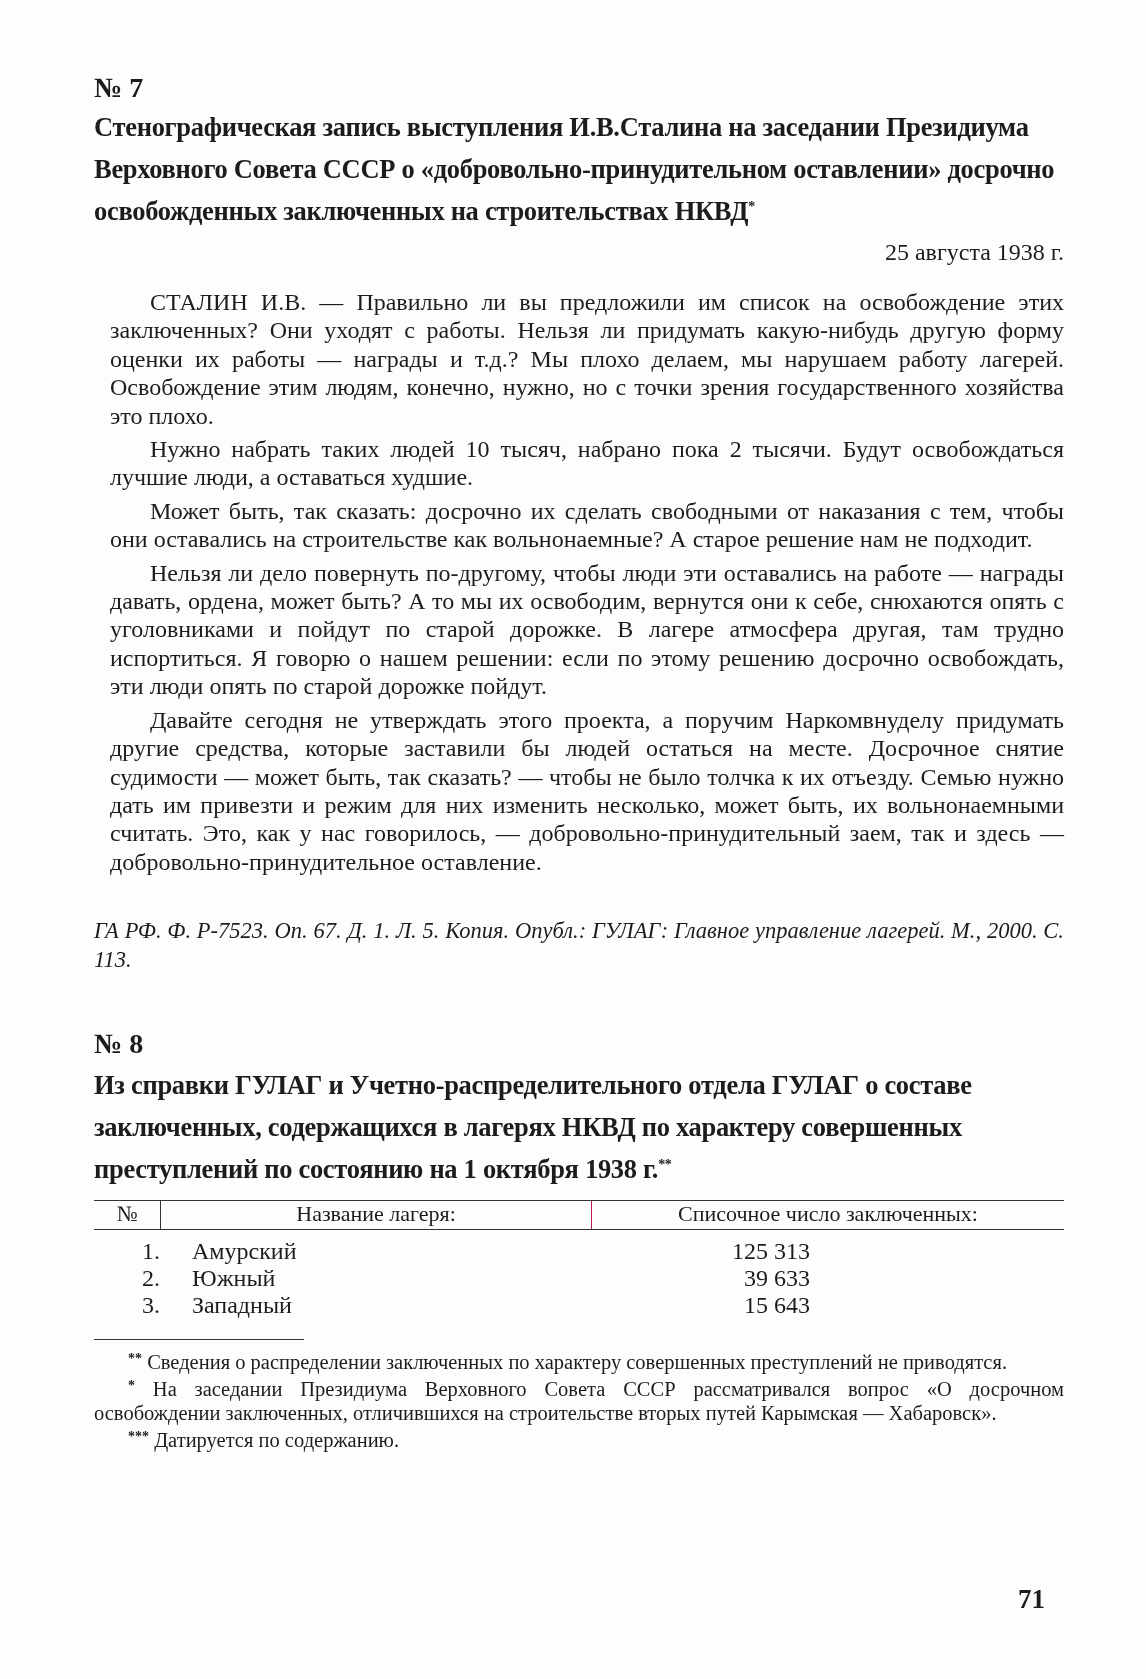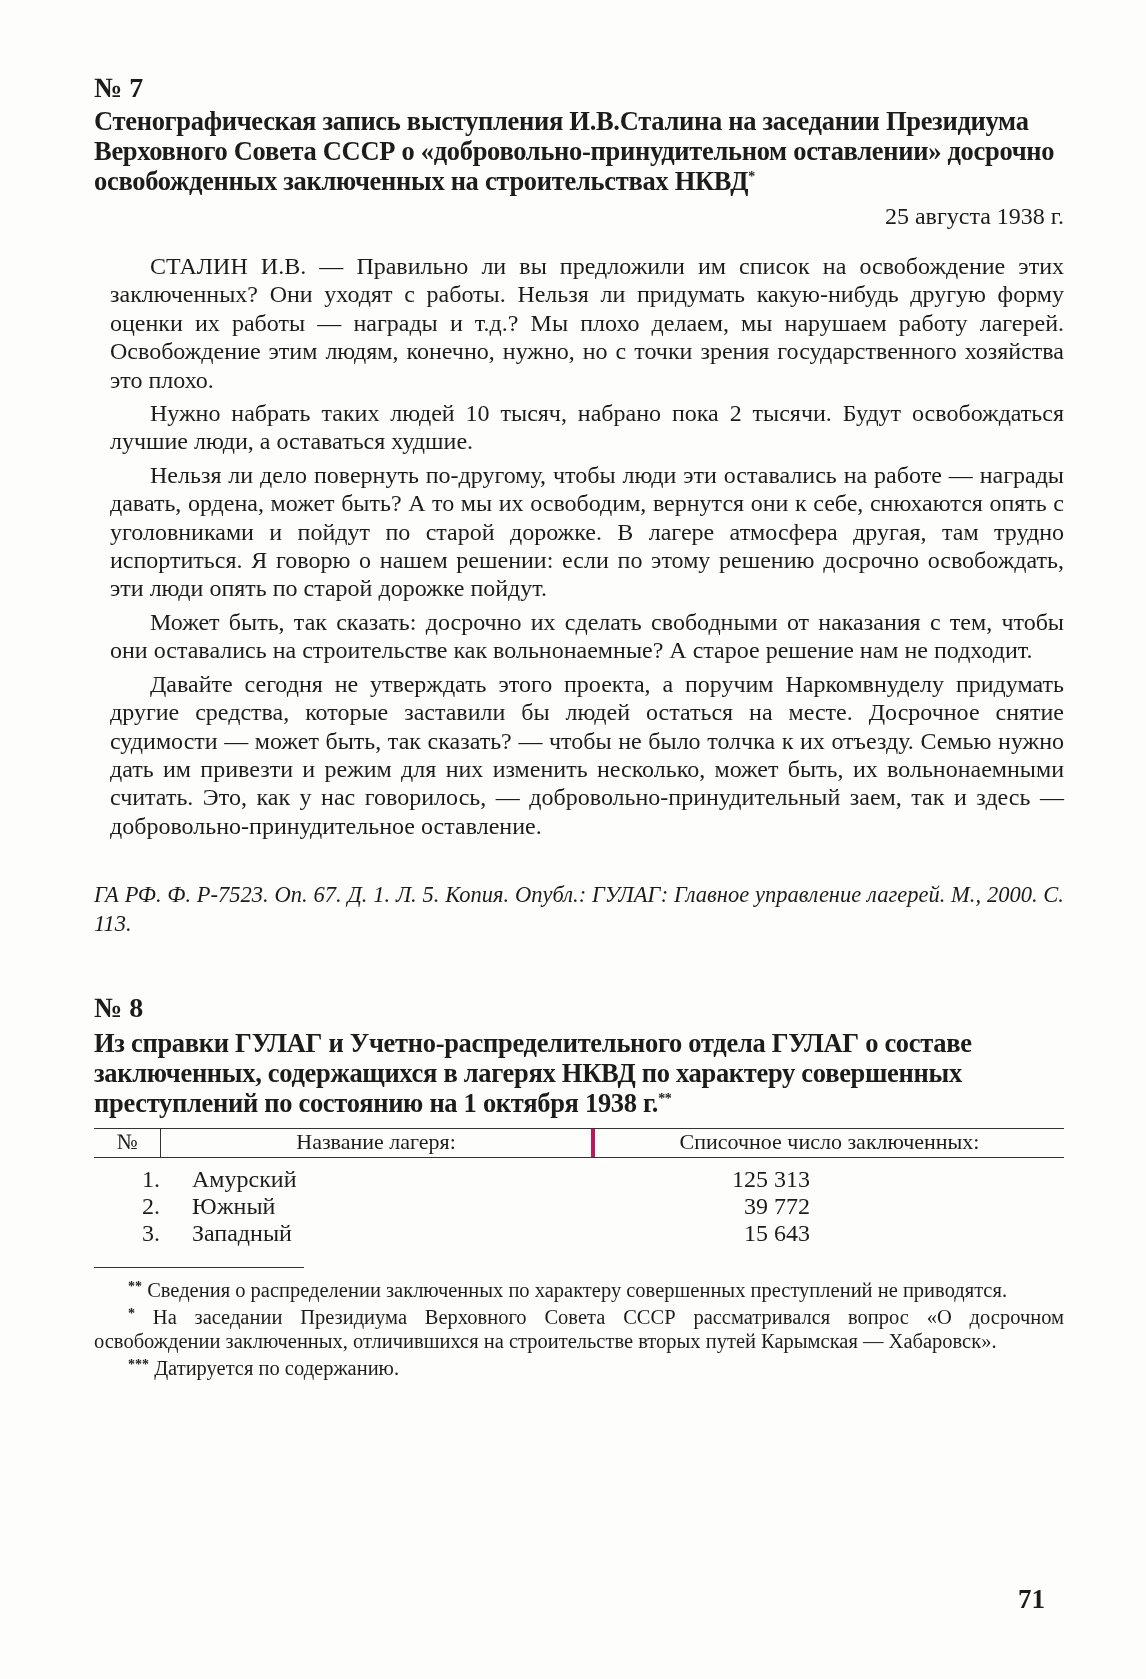--- a/index.html
+++ b/index.html
@@ -24,21 +24,21 @@
     .doc-number {
       font-weight: bold;
       font-size: 28px;
       line-height: 32px;
       margin: 0;
       letter-spacing: 0px;
     }
     .doc-title {
       font-weight: bold;
       font-size: 26.5px;
-      line-height: 30px;
+      line-height: 42px;
       margin: 2px 0 0 0;
       letter-spacing: -0.3px;
       font-family: Liberation Serif, serif;
     }
     .doc-date {
       text-align: right;
       font-size: 24px;
       line-height: 28px;
       margin: 6px 0 0 0;
       padding-right: 0px;
@@ -87,21 +87,21 @@
       display: flex;
       border-bottom: 1.5px solid #333;
       height: 28px;
       align-items: center;
     }
     .th {
       text-align: center;
       line-height: 26px;
     }
     .th.col-num { width: 66px; border-right: 1px solid #333; height: 28px; }
-    .th.col-name { width: 430px; border-right: 4px solid #be185d; height: 28px; }
+    .th.col-name { width: 430px; border-right: 1px solid #be185d; height: 28px; }
     .th.col-count { flex: 1; height: 28px; }
     .rows {
       margin-top: 8px;
     }
     .row {
       display: flex;
       font-size: 24px;
       line-height: 27px;
     }
     .td.col-num { width: 66px; text-align: right; padding-right: 0px; box-sizing: border-box; }
@@ -143,22 +143,22 @@
 <div class="page">
 
   <section>
     <div class="doc-number">№ 7</div>
     <div class="doc-title"><span>Стенографическая запись выступления И.В.Сталина на заседании Президиума Верховного Совета СССР о «добровольно-принудительном оставлении» досрочно освобожденных заключенных на строительствах НКВД</span><span class="sup">*</span></div>
     <div class="doc-date">25 августа 1938 г.</div>
 
     <div class="body-text">
       <p class="para">СТАЛИН И.В. — Правильно ли вы предложили им список на освобождение этих заключенных? Они уходят с работы. Нельзя ли придумать какую-нибудь другую форму оценки их работы — награды и т.д.? Мы плохо делаем, мы нарушаем работу лагерей. Освобождение этим людям, конечно, нужно, но с точки зрения государственного хозяйства это плохо.</p>
       <p class="para">Нужно набрать таких людей 10 тысяч, набрано пока 2 тысячи. Будут освобождаться лучшие люди, а оставаться худшие.</p>
+      <p class="para">Может быть, так сказать: досрочно их сделать свободными от наказания с тем, чтобы они оставались на строительстве как вольнонаемные? А старое решение нам не подходит.</p>
       <p class="para">Нельзя ли дело повернуть по-другому, чтобы люди эти оставались на работе — награды давать, ордена, может быть? А то мы их освободим, вернутся они к себе, снюхаются опять с уголовниками и пойдут по старой дорожке. В лагере атмосфера другая, там трудно испортиться. Я говорю о нашем решении: если по этому решению досрочно освобождать, эти люди опять по старой дорожке пойдут.</p>
-      <p class="para">Может быть, так сказать: досрочно их сделать свободными от наказания с тем, чтобы они оставались на строительстве как вольнонаемные? А старое решение нам не подходит.</p>
       <p class="para">Давайте сегодня не утверждать этого проекта, а поручим Наркомвнуделу придумать другие средства, которые заставили бы людей остаться на месте. Досрочное снятие судимости — может быть, так сказать? — чтобы не было толчка к их отъезду. Семью нужно дать им привезти и режим для них изменить несколько, может быть, их вольнонаемными считать. Это, как у нас говорилось, — добровольно-принудительный заем, так и здесь — добровольно-принудительное оставление.</p>
     </div>
 
     <p class="source">ГА РФ. Ф. Р-7523. Оп. 67. Д. 1. Л. 5. Копия. Опубл.: ГУЛАГ: Главное управление лагерей. М., 2000. С. 113.</p>
   </section>
 
   <section class="doc8">
     <div class="doc-number">№ 8</div>
     <div class="doc-title"><span>Из справки ГУЛАГ и Учетно-распределительного отдела ГУЛАГ о составе заключенных, содержащихся в лагерях НКВД по характеру совершенных преступлений по состоянию на 1 октября 1938 г.</span><span class="sup">**</span></div>
 
@@ -170,21 +170,21 @@
       </div>
       <div class="rows">
         <div class="row">
           <div class="td col-num">1.</div>
           <div class="td col-name">Амурский</div>
           <div class="td col-count">125 313</div>
         </div>
         <div class="row">
           <div class="td col-num">2.</div>
           <div class="td col-name">Южный</div>
-          <div class="td col-count">39 772</div>
+          <div class="td col-count">39 633</div>
         </div>
         <div class="row">
           <div class="td col-num">3.</div>
           <div class="td col-name">Западный</div>
           <div class="td col-count">15 643</div>
         </div>
       </div>
     </div>
   </section>
 

